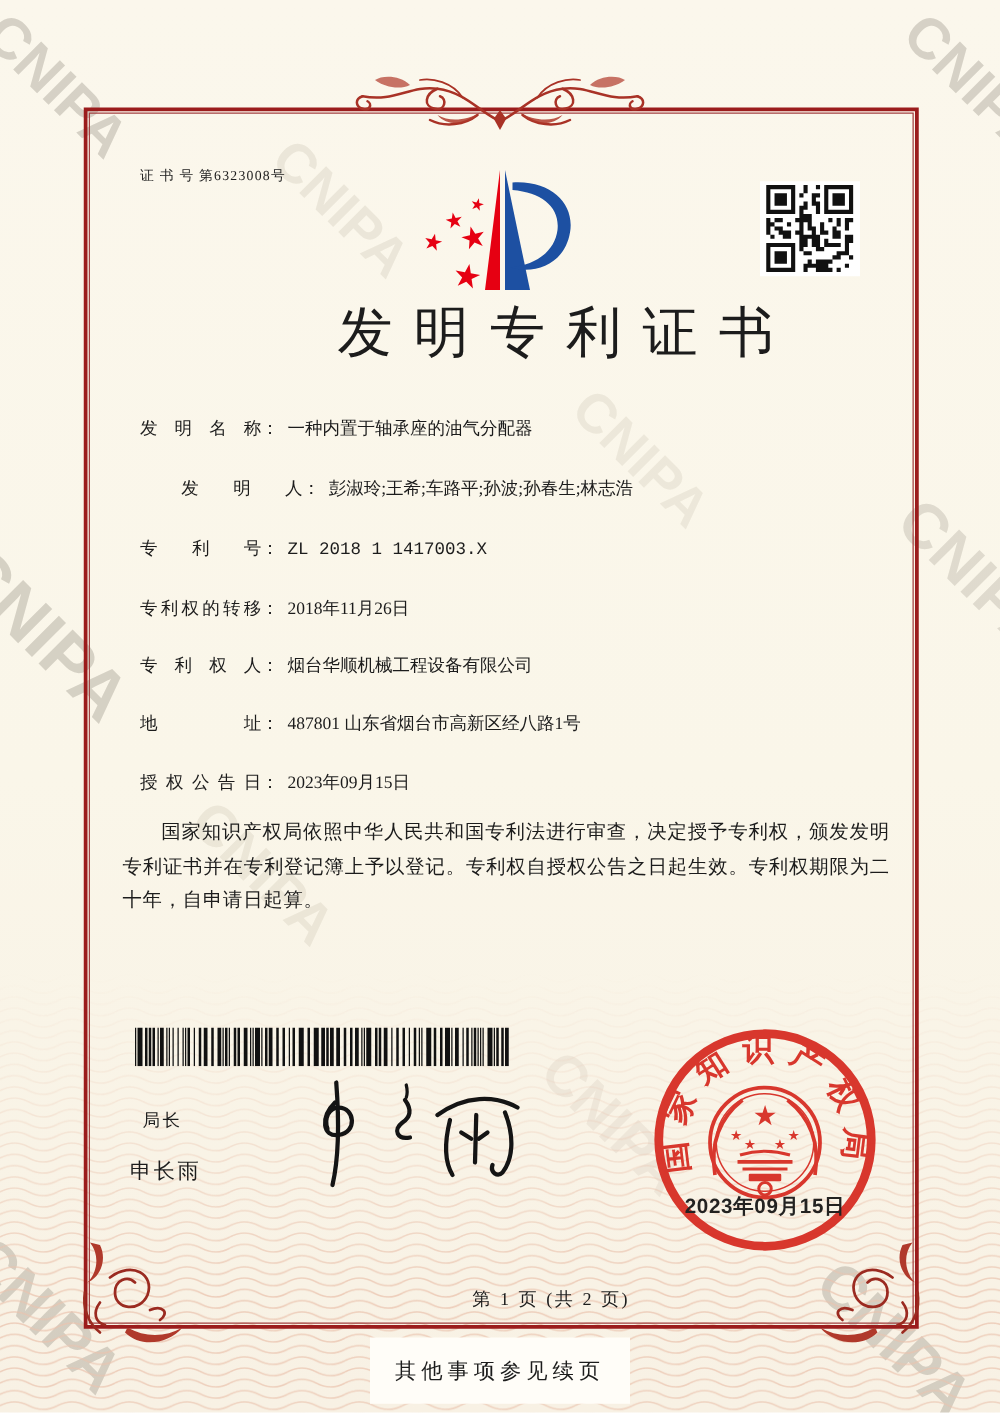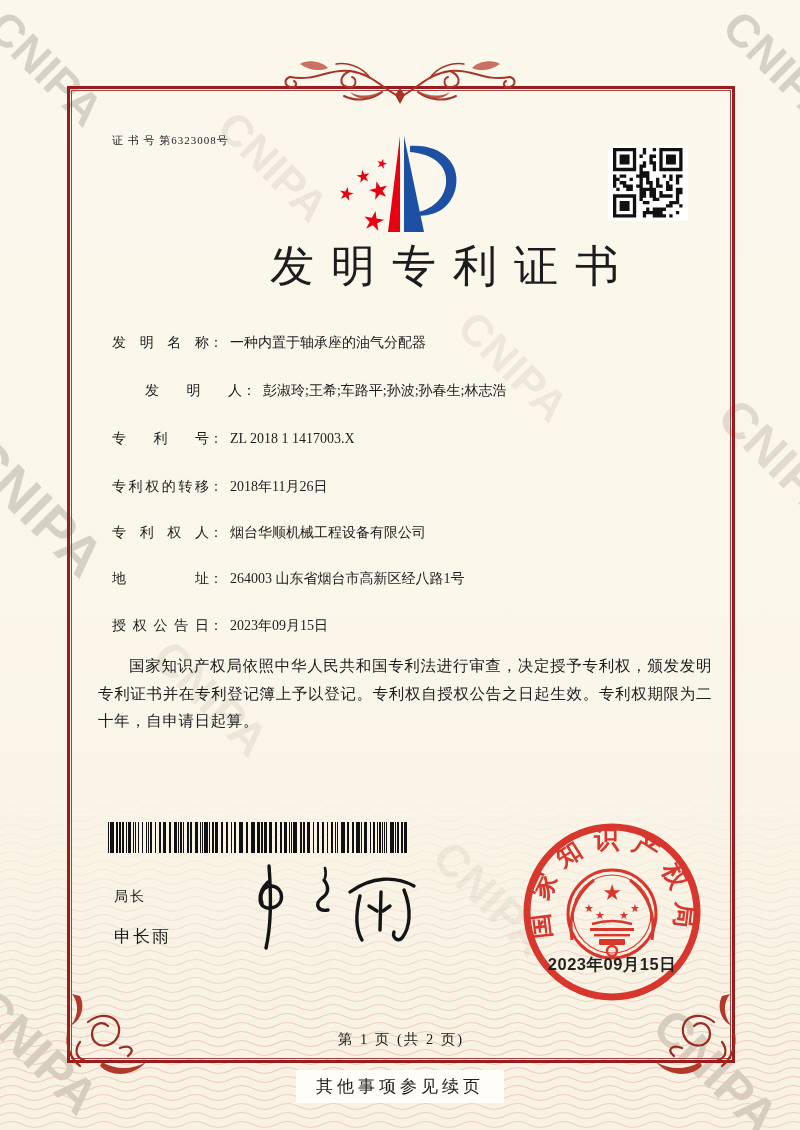--- a/index.html
+++ b/index.html
@@ -30,28 +30,28 @@
   .flabel{display:inline-block;width:97px;text-align:justify;text-align-last:justify;vertical-align:top;}
   .fcolon{display:inline-block;}
   .fvalue{margin-left:7px;}
   .pair2{position:absolute;left:290px;top:0;}
 
   .paras{left:98px;top:652px;width:614px;font-size:15.5px;line-height:1.78;letter-spacing:0.6px;text-align:justify;}
   .paras p{margin:0 0 6px 0;text-indent:2em;}
 
   .barcode-box{left:108px;top:822px;width:302px;height:31px;}
   .sig-role{left:114px;top:888px;font-size:14px;font-family:"Liberation Sans",sans-serif;letter-spacing:2px;}
-  .sig-name{left:114px;top:925px;font-size:17px;font-family:Liberation Serif, serif;letter-spacing:2px;}
+  .sig-name{left:104px;top:925px;font-size:17px;font-family:Liberation Serif, serif;letter-spacing:2px;}
   .sig-script{left:238px;top:860px;}
 
   .seal{left:520px;top:820px;width:184px;height:184px;}
 
-  .page-info{left:67px;top:1030px;width:668px;text-align:center;font-size:14.5px;letter-spacing:2px;}
+  .page-info{left:67px;top:1030px;width:668px;text-align:center;font-size:14.5px;letter-spacing:2px;padding-left:40px;}
   .note-wrap{left:0;top:1070px;width:800px;text-align:center;}
-  .note{display:inline-block;background:#fffdf8;padding:5px 20px;font-size:17px;letter-spacing:4px;}
+  .note{display:inline-block;background:#fffdf8;padding:15px 20px;font-size:17px;letter-spacing:4px;}
 </style>
 </head>
 <body>
 
 <svg id="wm-layer" class="abs" width="800" height="1130">
   <g font-family="Liberation Sans, sans-serif" font-weight="bold">
     <text x="-15" y="30" transform="rotate(45 -15 30)" font-size="46" fill="#938d80" opacity="0.35">CNIPA</text>
     <text x="720" y="30" transform="rotate(45 720 30)" font-size="46" fill="#938d80" opacity="0.35">CNIPA</text>
     <text x="215" y="130" transform="rotate(45 215 130)" font-size="44" fill="#c9c2b0" opacity="0.30">CNIPA</text>
     <text x="455" y="330" transform="rotate(45 455 330)" font-size="44" fill="#cfc8b6" opacity="0.30">CNIPA</text>
@@ -145,31 +145,31 @@
 </div>
 
 <div class="abs title">发明专利证书</div>
 
 <div class="abs field-row" style="top:334px;">
   <span class="flabel">发明名称</span><span class="fcolon">：</span><span class="fvalue">一种内置于轴承座的油气分配器</span>
 </div>
 <div class="abs field-row" style="top:382px;margin-left:33px;">
   <span class="flabel">发明人</span><span class="fcolon">：</span><span class="fvalue">彭淑玲;王希;车路平;孙波;孙春生;林志浩</span>
 </div>
-<div class="abs field-row" style="top:430px;">
+<div class="abs field-row" style="top:430px;font-family:Liberation Mono, monospace;">
   <span class="flabel">专利号</span><span class="fcolon">：</span><span class="fvalue">ZL 2018 1 1417003.X</span>
 </div>
 <div class="abs field-row" style="top:478px;">
   <span class="flabel">专利权的转移</span><span class="fcolon">：</span><span class="fvalue">2018年11月26日</span>
 </div>
 <div class="abs field-row" style="top:524px;">
   <span class="flabel">专利权人</span><span class="fcolon">：</span><span class="fvalue">烟台华顺机械工程设备有限公司</span>
 </div>
 <div class="abs field-row" style="top:570px;">
-  <span class="flabel">地址</span><span class="fcolon">：</span><span class="fvalue">264003 山东省烟台市高新区经八路1号</span>
+  <span class="flabel">地址</span><span class="fcolon">：</span><span class="fvalue">487801 山东省烟台市高新区经八路1号</span>
 </div>
 <div class="abs field-row" style="top:617px;">
   <span class="flabel">授权公告日</span><span class="fcolon">：</span><span class="fvalue">2023年09月15日</span>
 </div>
 
 <div class="abs paras">
   <p>国家知识产权局依照中华人民共和国专利法进行审查，决定授予专利权，颁发发明专利证书并在专利登记簿上予以登记。专利权自授权公告之日起生效。专利权期限为二十年，自申请日起算。</p>
 </div>
 
 <div class="abs barcode-box">

